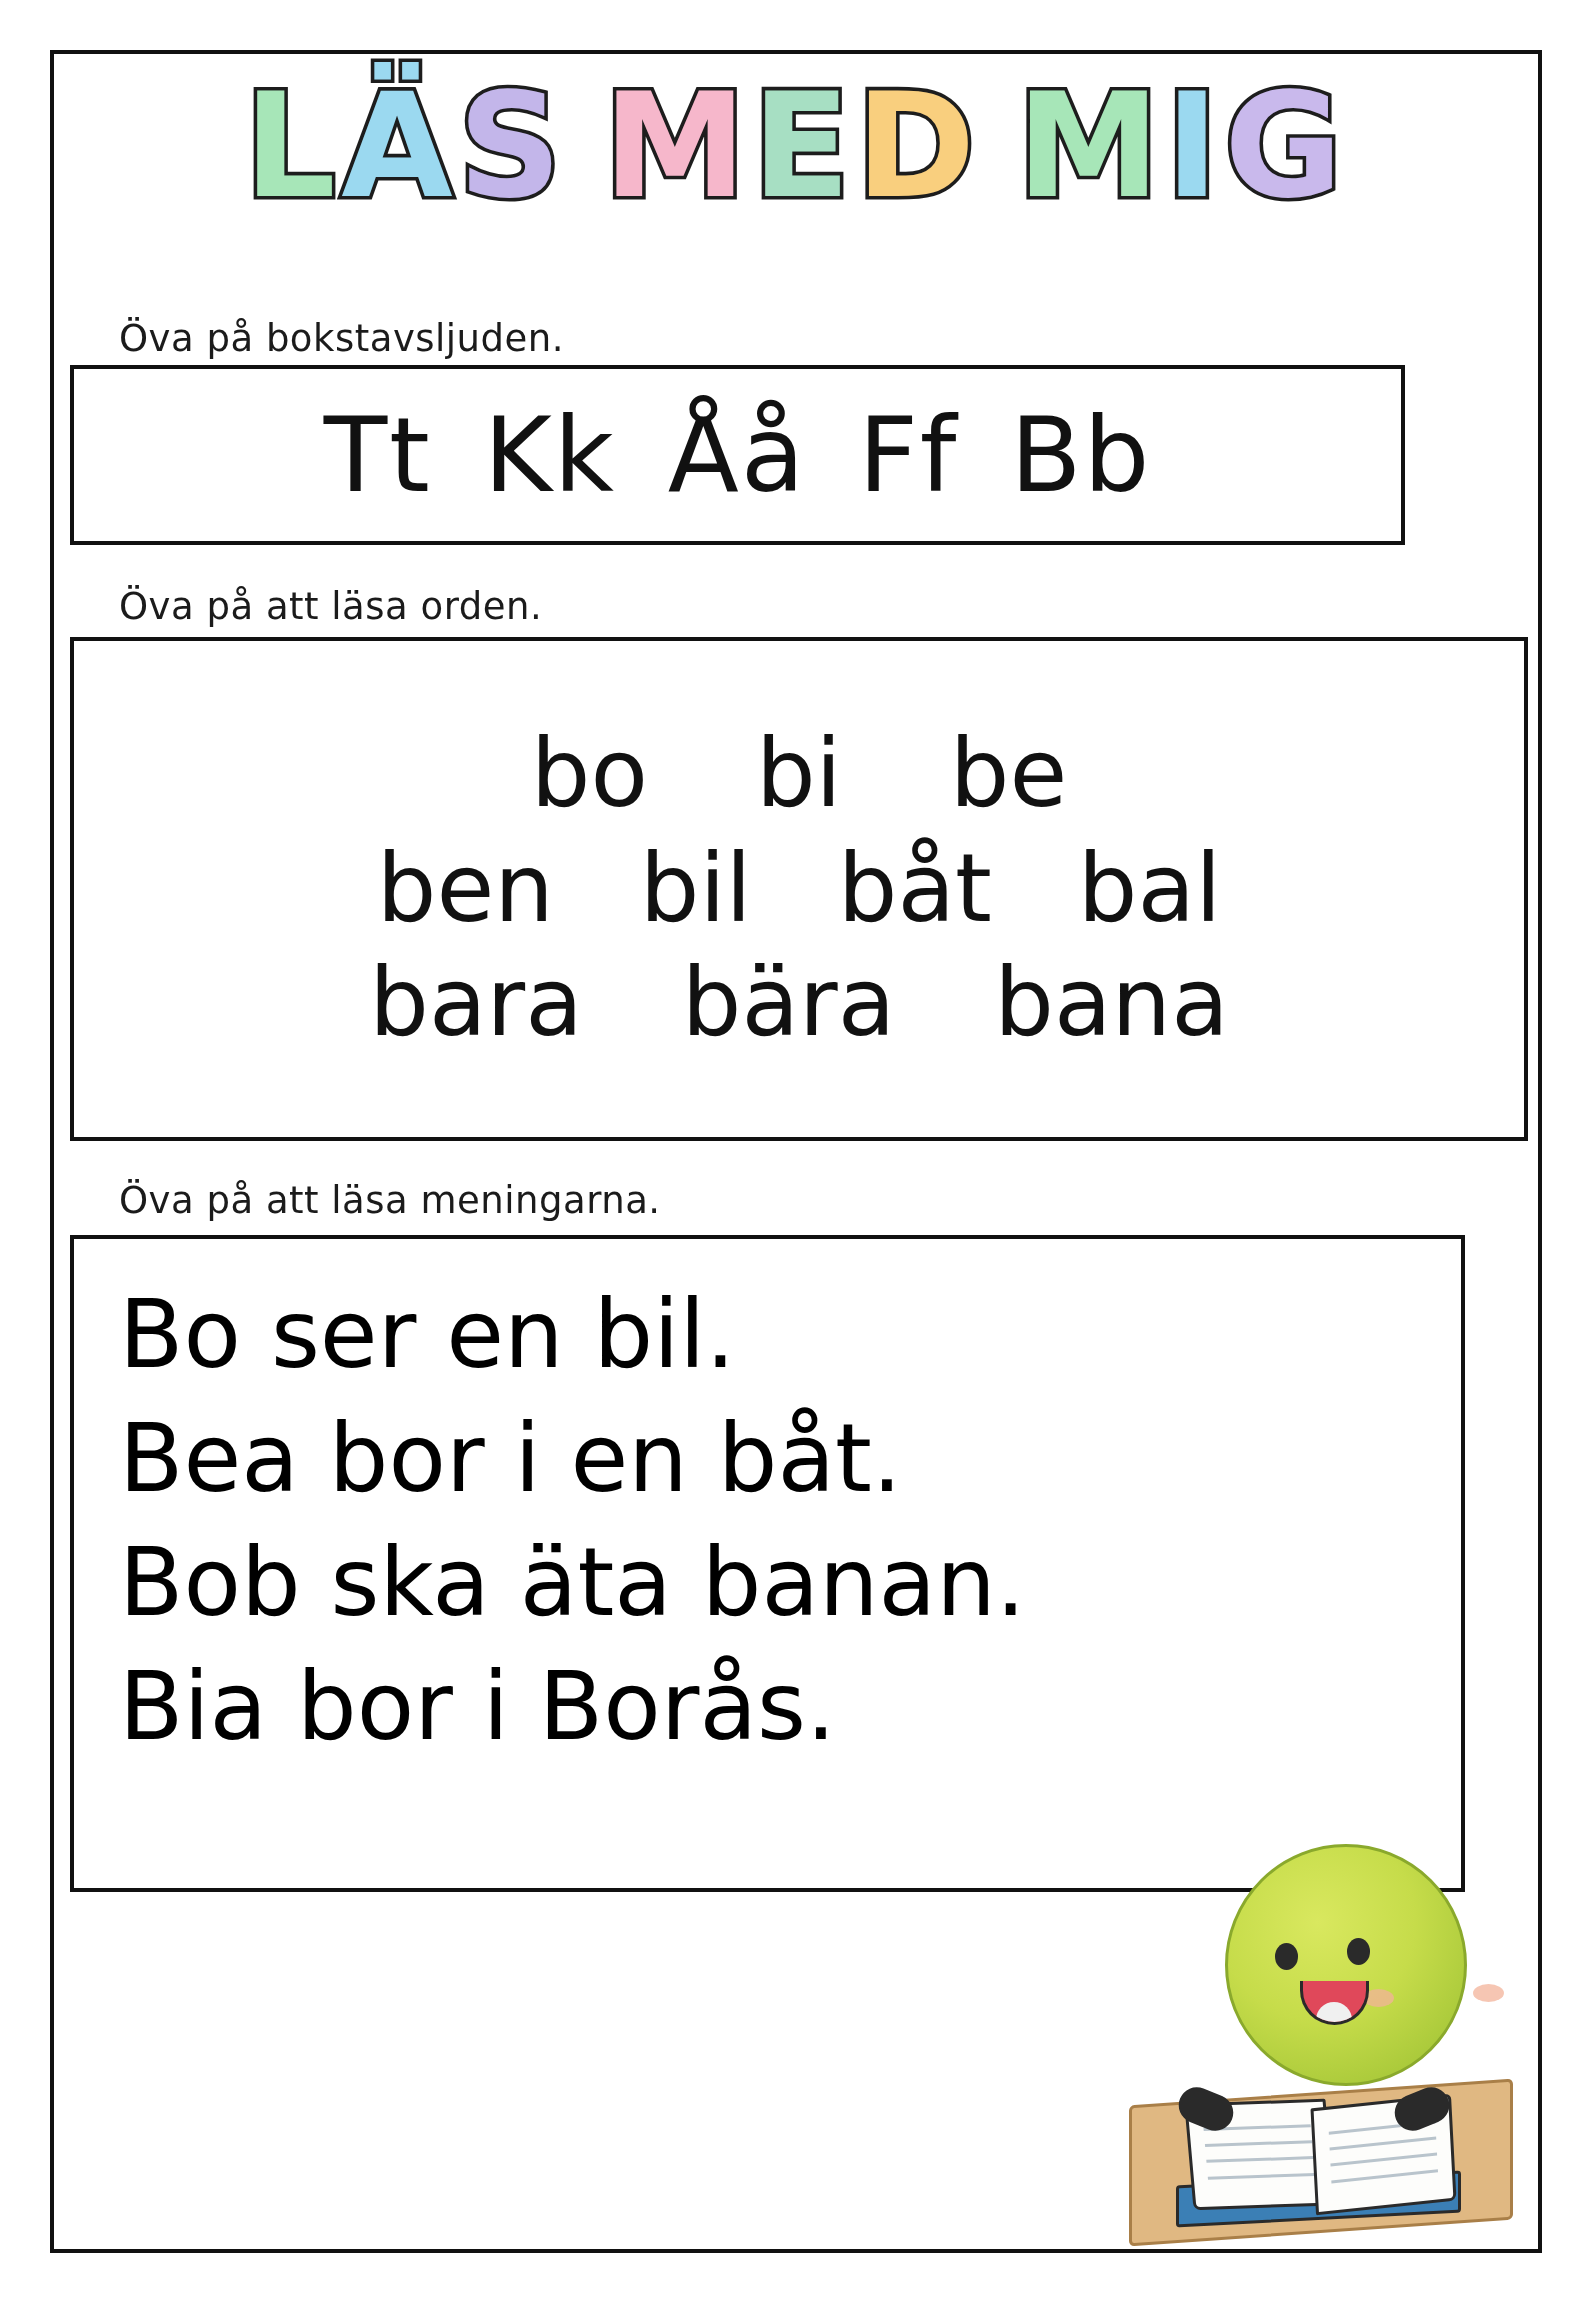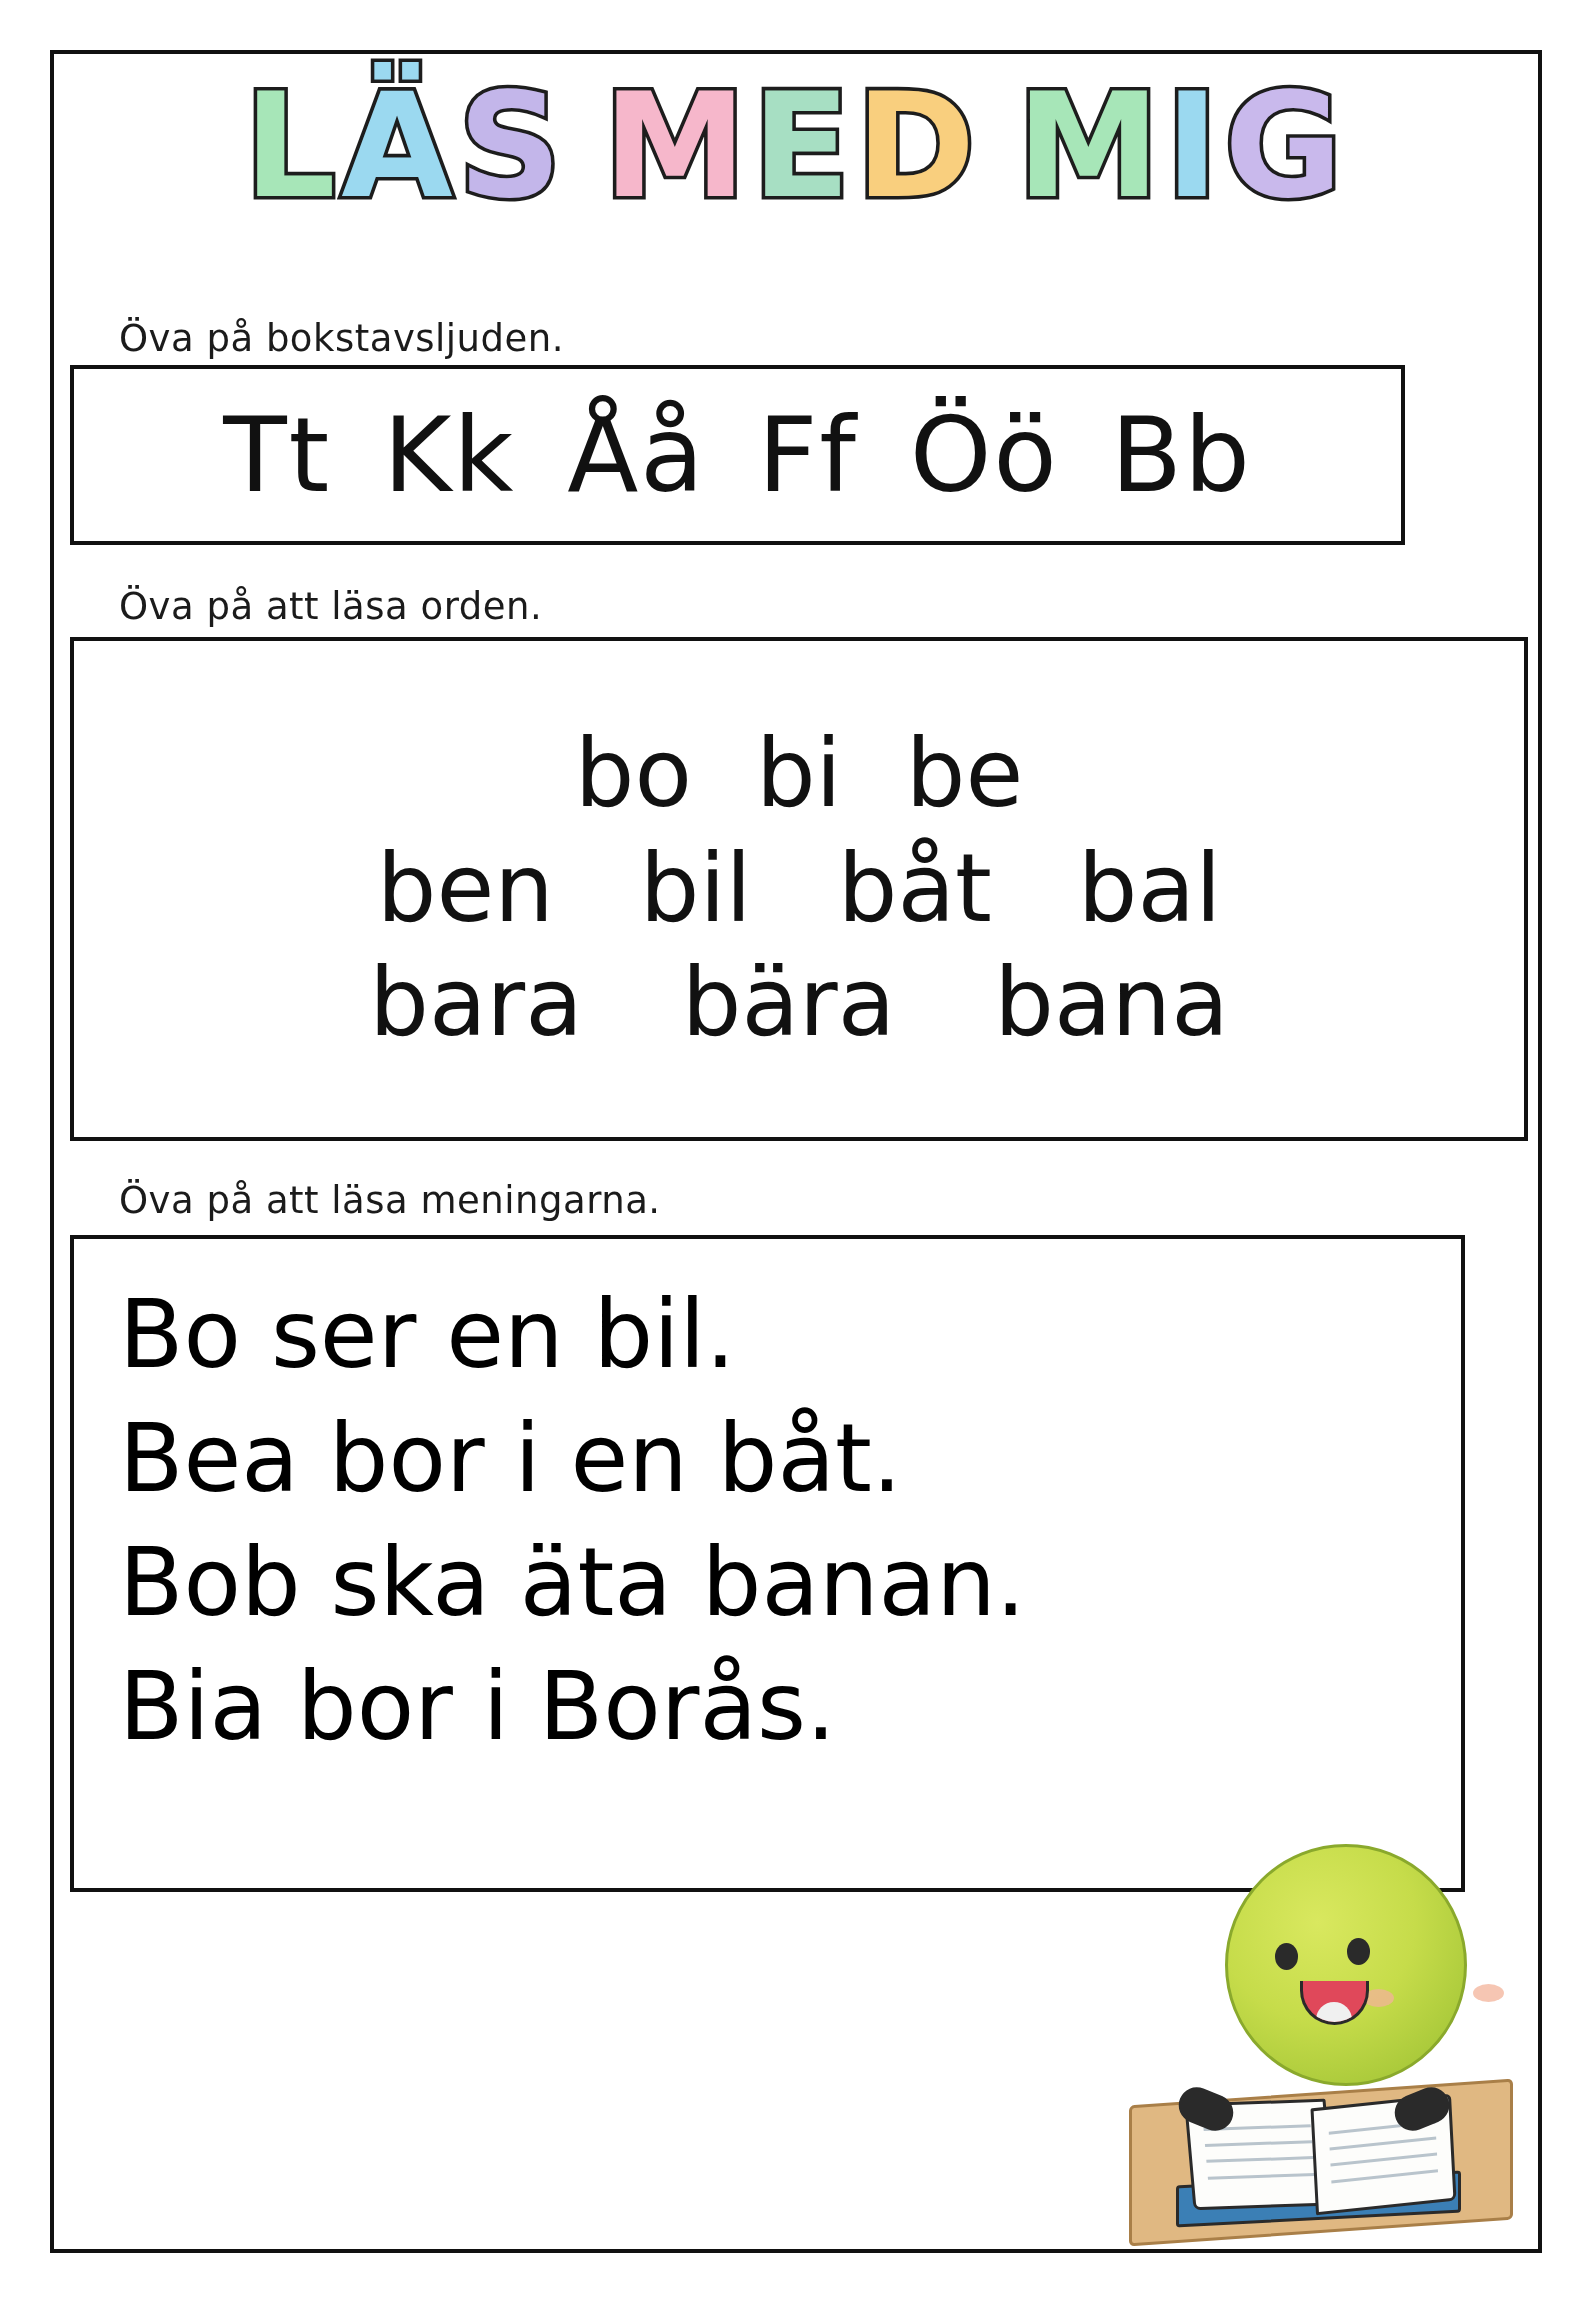--- a/index.html
+++ b/index.html
@@ -92,21 +92,21 @@
     padding: 18px 36px;
   }
   .words-row {
     display: flex;
     justify-content: center;
     align-items: center;
     font-size: 94px;
     color: #111111;
     line-height: 1.22;
   }
-  .words-row.r1 { gap: 64px; }
+  .words-row.r1 { gap: 108px; }
   .words-row.r2 { gap: 86px; }
   .words-row.r3 { gap: 99px; }
 
   .sentences-box {
     padding: 34px 45px 27px 45px;
   }
   .sentence {
     font-size: 94px;
     color: #000000;
     line-height: 1.32;
@@ -230,21 +230,20 @@
   </div>
 
   <div class="instr" style="top:263px;">Öva på bokstavsljuden.</div>
 
   <div class="box" style="left:16px; top:311px; width:1335px; height:180px;">
     <div class="letters-row" id="letters-row">
         <span>Tt</span>
         <span>Kk</span>
         <span>Åå</span>
         <span>Ff</span>
-        <span>Öö</span>
         <span>Bb</span>
       </div>
   </div>
 
   <div class="instr" style="top:531px;">Öva på att läsa orden.</div>
 
   <div class="box words-box" style="left:16px; top:583px; width:1458px; height:504px;">
     <div class="words-row r1" id="words-row-0">
         <span>bo</span>
         <span>bi</span>

